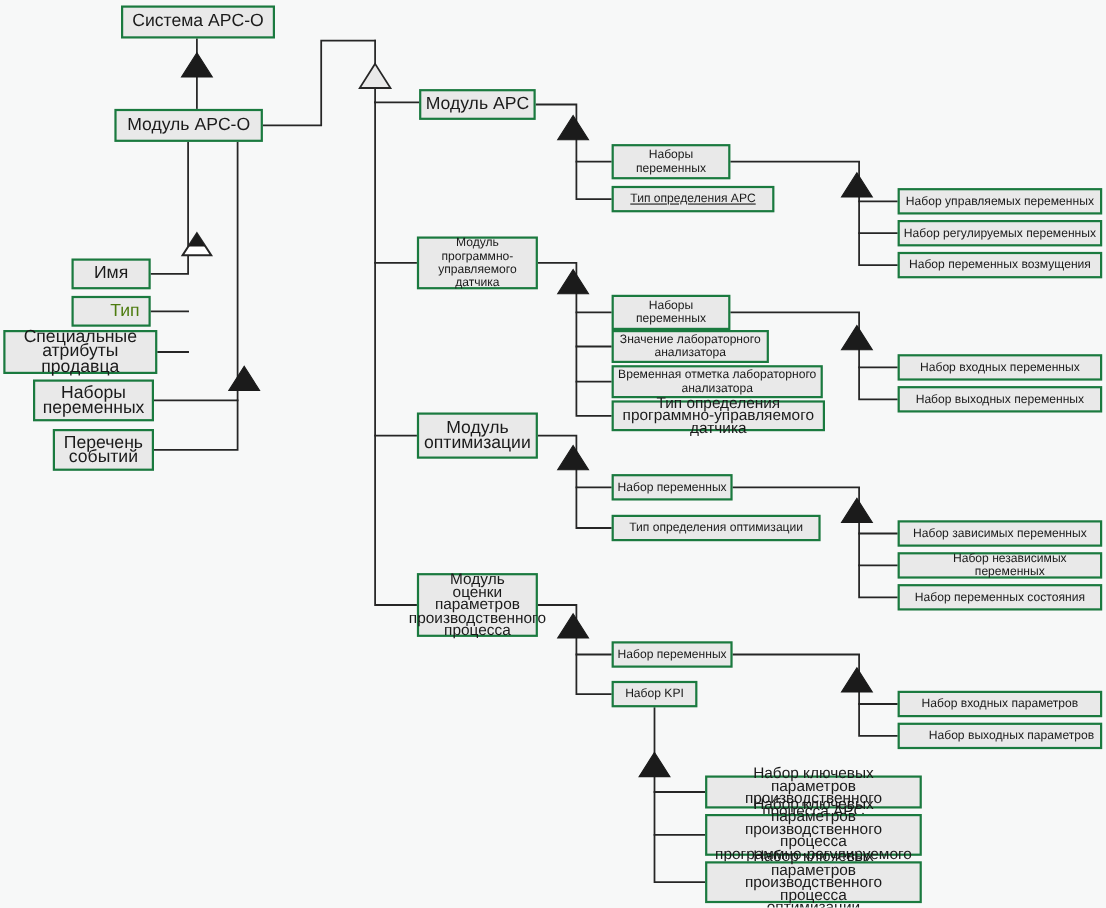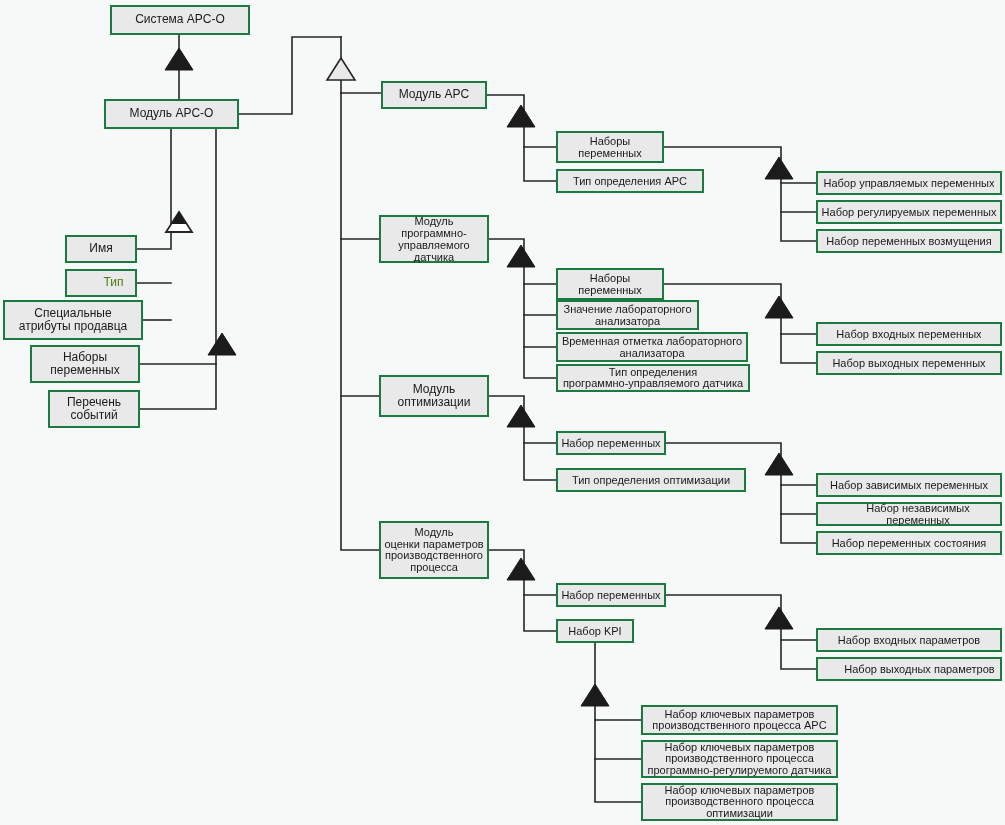--- a/index.html
+++ b/index.html
@@ -31,23 +31,23 @@
     align-items:center;
     justify-content:center;
     text-align:center;
     font-size:11.5px;
     line-height:12.5px;
     letter-spacing:0px;
     padding:1px 3px;
     z-index:3;
     white-space:pre-line;
   }
-  .node.f12{font-size:12px;line-height:13.5px;}
+  .node.f12{font-size:16px;line-height:13.5px;}
   .node.f11{font-size:11px;line-height:12px;}
-  .node.f105{font-size:11px;line-height:11.5px;}
+  .node.f105{font-size:14px;line-height:11.5px;}
 </style>
 </head>
 <body style="background: rgb(247, 248, 248);">
 
 <div id="canvas" style="background: rgb(247, 248, 248);">
   <svg id="edges" viewBox="0 0 1005 825" width="1005" height="825" xmlns="http://www.w3.org/2000/svg">
       <path d="M 179 35 L 179 99" fill="none" stroke="#262626" stroke-width="1.6" stroke-linecap="square"></path>
       <path d="M 239 114 L 292 114 L 292 37 L 341 37" fill="none" stroke="#262626" stroke-width="1.6" stroke-linecap="square"></path>
       <path d="M 341 37 L 341 93" fill="none" stroke="#262626" stroke-width="1.6" stroke-linecap="square"></path>
       <path d="M 341 93 L 381 93" fill="none" stroke="#262626" stroke-width="1.6" stroke-linecap="square"></path>
@@ -129,21 +129,21 @@
     <div class="node f12" style="left: 65px; top: 269px; width: 72px; height: 28px; background: rgb(233, 233, 233); border-color: rgb(26, 122, 63); color: #4d7c0f; padding-left: 28px;">Тип</div>
     <div class="node f12" style="left: 3px; top: 300px; width: 140px; height: 40px; background: rgb(233, 233, 233); border-color: rgb(26, 122, 63); color: rgb(26, 26, 26);">Специальные
 атрибуты продавца</div>
     <div class="node f12" style="left: 30px; top: 345px; width: 110px; height: 38px; background: rgb(233, 233, 233); border-color: rgb(26, 122, 63); color: rgb(26, 26, 26);">Наборы
 переменных</div>
     <div class="node f12" style="left: 48px; top: 390px; width: 92px; height: 38px; background: rgb(233, 233, 233); border-color: rgb(26, 122, 63); color: rgb(26, 26, 26);">Перечень
 событий</div>
     <div class="node f12" style="left: 381px; top: 81px; width: 106px; height: 28px; background: rgb(233, 233, 233); border-color: rgb(26, 122, 63); color: rgb(26, 26, 26);">Модуль APC</div>
     <div class="node f11" style="left: 556px; top: 131px; width: 108px; height: 32px; background: rgb(233, 233, 233); border-color: rgb(26, 122, 63); color: rgb(26, 26, 26);">Наборы
 переменных</div>
-    <div class="node f11" style="left: 556px; top: 169px; width: 148px; height: 24px; background: rgb(233, 233, 233); border-color: rgb(26, 122, 63); color: rgb(26, 26, 26);">Тип определения APC</div>
+    <div class="node f11" style="left: 556px; top: 169px; width: 148px; height: 24px; background: rgb(233, 233, 233); border-color: rgb(26, 122, 63); color: rgb(26, 26, 26); text-decoration: underline;">Тип определения APC</div>
     <div class="node f11" style="left: 816px; top: 171px; width: 186px; height: 24px; background: rgb(233, 233, 233); border-color: rgb(26, 122, 63); color: rgb(26, 26, 26); text-align: right;">Набор управляемых переменных</div>
     <div class="node f11" style="left: 816px; top: 200px; width: 186px; height: 24px; background: rgb(233, 233, 233); border-color: rgb(26, 122, 63); color: rgb(26, 26, 26);">Набор регулируемых переменных</div>
     <div class="node f11" style="left: 816px; top: 229px; width: 186px; height: 24px; background: rgb(233, 233, 233); border-color: rgb(26, 122, 63); color: rgb(26, 26, 26);">Набор переменных возмущения</div>
     <div class="node f11" style="left: 379px; top: 215px; width: 110px; height: 48px; background: rgb(233, 233, 233); border-color: rgb(26, 122, 63); color: rgb(26, 26, 26);">Модуль программно-
 управляемого
 датчика</div>
     <div class="node f11" style="left: 556px; top: 268px; width: 108px; height: 32px; background: rgb(233, 233, 233); border-color: rgb(26, 122, 63); color: rgb(26, 26, 26);">Наборы
 переменных</div>
     <div class="node f11" style="left: 556px; top: 300px; width: 143px; height: 30px; background: rgb(233, 233, 233); border-color: rgb(26, 122, 63); color: rgb(26, 26, 26);">Значение лабораторного
 анализатора</div>

